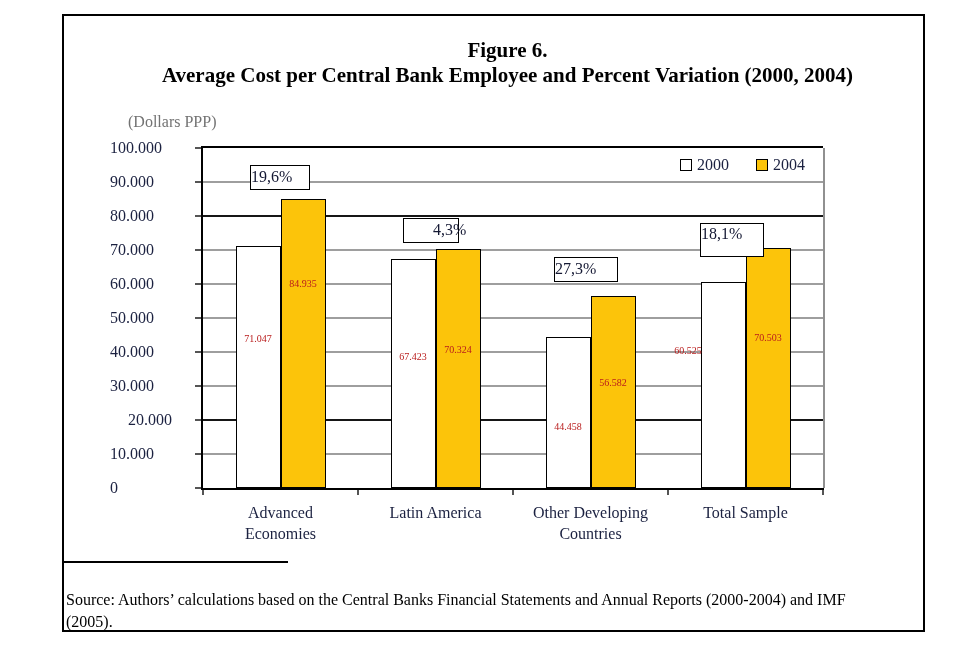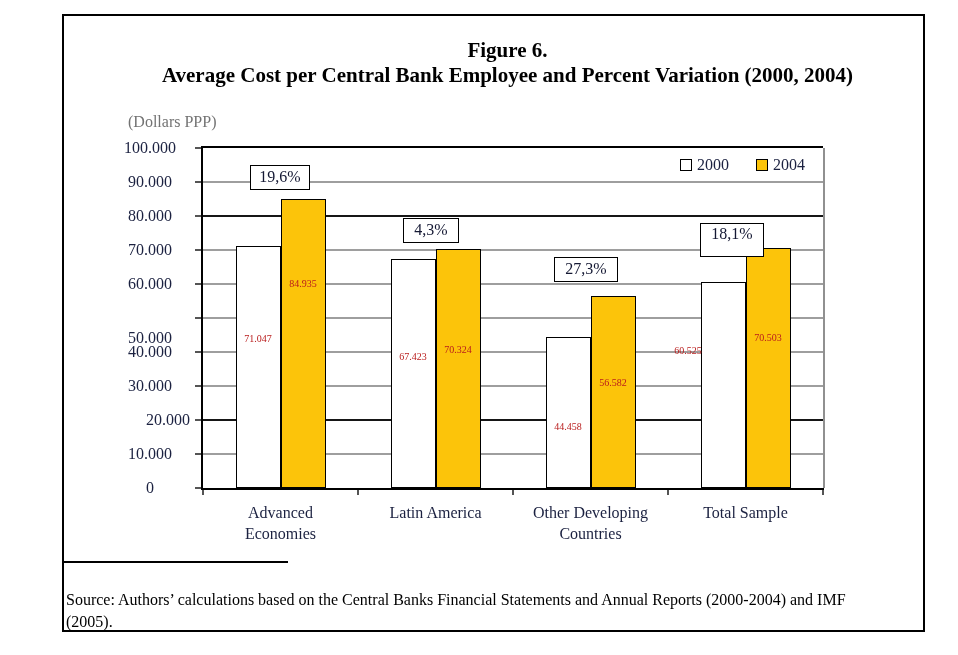--- a/index.html
+++ b/index.html
@@ -12,34 +12,34 @@
     border:2px solid #000;background:#fff;
   }
   #title-block{
     position:absolute;left:64px;top:38px;width:857px;text-align:center;
     font-weight:bold;font-size:21px;color:#000;line-height:25px;padding-left:15px;
   }
   #dollars-ppp{
     position:absolute;left:128px;top:113px;font-size:16px;color:#737373;
   }
   .ylab{
-    position:absolute;width:80px;text-align:center;font-size:16px;
+    position:absolute;width:80px;text-align:left;font-size:16px;
     color:#1b2140;line-height:20px;
   }
   .catlab{
     position:absolute;text-align:center;font-size:16px;color:#1b2140;
     line-height:21px;white-space:nowrap;transform:translateX(-50%);
   }
   .vlab{
     position:absolute;font-size:10px;color:#b91c1c;white-space:nowrap;
     transform:translateX(-50%);line-height:18px;
   }
   .pctbox{
     position:absolute;border:1.5px solid #000;background:#fff;
-    font-size:16px;color:#141833;text-align:center;box-sizing:border-box;
+    font-size:16px;color:#141833;box-sizing:border-box;
   }
   .legend-item{
     position:absolute;display:flex;align-items:center;gap:5px;
     font-size:16px;color:#1b2140;
   }
   .swatch{
     width:12px;height:12px;border:1px solid #000;box-sizing:border-box;
     display:inline-block;background:#fff;
   }
   #source-block{
@@ -73,21 +73,21 @@
       <div style="position: absolute; left: 195px; top: 215px; width: 8px; height: 1.5px; background: rgb(85, 85, 85);"></div>
       <div class="ylab" style="position: absolute; left: 110px; top: 206px;">80.000</div>
       <div style="position: absolute; left: 203px; top: 249px; width: 620px; height: 1.5px; background: rgb(158, 158, 158);"></div>
       <div style="position: absolute; left: 195px; top: 249px; width: 8px; height: 1.5px; background: rgb(85, 85, 85);"></div>
       <div class="ylab" style="position: absolute; left: 110px; top: 240px;">70.000</div>
       <div style="position: absolute; left: 203px; top: 283px; width: 620px; height: 1.5px; background: rgb(158, 158, 158);"></div>
       <div style="position: absolute; left: 195px; top: 283px; width: 8px; height: 1.5px; background: rgb(85, 85, 85);"></div>
       <div class="ylab" style="position: absolute; left: 110px; top: 274px;">60.000</div>
       <div style="position: absolute; left: 203px; top: 317px; width: 620px; height: 1.5px; background: rgb(158, 158, 158);"></div>
       <div style="position: absolute; left: 195px; top: 317px; width: 8px; height: 1.5px; background: rgb(85, 85, 85);"></div>
-      <div class="ylab" style="position: absolute; left: 110px; top: 308px; margin-top: 20px;">50.000</div>
+      <div class="ylab" style="position: absolute; left: 110px; top: 308px;">50.000</div>
       <div style="position: absolute; left: 203px; top: 351px; width: 620px; height: 1.5px; background: rgb(158, 158, 158);"></div>
       <div style="position: absolute; left: 195px; top: 351px; width: 8px; height: 1.5px; background: rgb(85, 85, 85);"></div>
       <div class="ylab" style="position: absolute; left: 110px; top: 342px;">40.000</div>
       <div style="position: absolute; left: 203px; top: 385px; width: 620px; height: 1.5px; background: rgb(158, 158, 158);"></div>
       <div style="position: absolute; left: 195px; top: 385px; width: 8px; height: 1.5px; background: rgb(85, 85, 85);"></div>
       <div class="ylab" style="position: absolute; left: 110px; top: 376px;">30.000</div>
       <div style="position: absolute; left: 203px; top: 419px; width: 620px; height: 2px; background: rgb(22, 22, 22);"></div>
       <div style="position: absolute; left: 195px; top: 419px; width: 8px; height: 1.5px; background: rgb(85, 85, 85);"></div>
       <div class="ylab" style="position: absolute; left: 128px; top: 410px;">20.000</div>
       <div style="position: absolute; left: 203px; top: 453px; width: 620px; height: 1.5px; background: rgb(158, 158, 158);"></div>
@@ -110,21 +110,21 @@
       <div class="vlab" style="position: absolute; left: 303px; top: 275px;">84.935</div>
       <div class="pctbox" style="position: absolute; left: 250px; top: 165px; width: 60px; height: 25px; line-height: 22px;">19,6%</div>
       <div class="catlab" style="position: absolute; left: 280.5px; top: 502px;">
         <div>Advanced</div>
         <div>Economies</div>
       </div>
       <div style="position: absolute; left: 390.5px; top: 258.762px; width: 45px; height: 229.238px; background: rgb(255, 255, 255); border: 1.5px solid rgb(0, 0, 0); box-sizing: border-box;"></div>
       <div class="vlab" style="position: absolute; left: 413px; top: 348px;">67.423</div>
       <div style="position: absolute; left: 435.5px; top: 248.898px; width: 45px; height: 239.102px; background: rgb(252, 196, 10); border: 1.5px solid rgb(0, 0, 0); box-sizing: border-box;"></div>
       <div class="vlab" style="position: absolute; left: 458px; top: 341px;">70.324</div>
-      <div class="pctbox" style="position: absolute; left: 403px; top: 218px; width: 56px; height: 25px; line-height: 22px;">4,3%</div>
+      <div class="pctbox" style="position: absolute; left: 403px; top: 218px; width: 56px; height: 25px; line-height: 22px; padding-left: 29px;">4,3%</div>
       <div class="catlab" style="position: absolute; left: 435.5px; top: 502px;">
         <div>Latin America</div>
       </div>
       <div style="position: absolute; left: 545.5px; top: 336.843px; width: 45px; height: 151.157px; background: rgb(255, 255, 255); border: 1.5px solid rgb(0, 0, 0); box-sizing: border-box;"></div>
       <div class="vlab" style="position: absolute; left: 568px; top: 418px;">44.458</div>
       <div style="position: absolute; left: 590.5px; top: 295.621px; width: 45px; height: 192.379px; background: rgb(252, 196, 10); border: 1.5px solid rgb(0, 0, 0); box-sizing: border-box;"></div>
       <div class="vlab" style="position: absolute; left: 613px; top: 374px;">56.582</div>
       <div class="pctbox" style="position: absolute; left: 554px; top: 257px; width: 64px; height: 25px; line-height: 22px;">27,3%</div>
       <div class="catlab" style="position: absolute; left: 590.5px; top: 502px;">
         <div>Other Developing</div>

